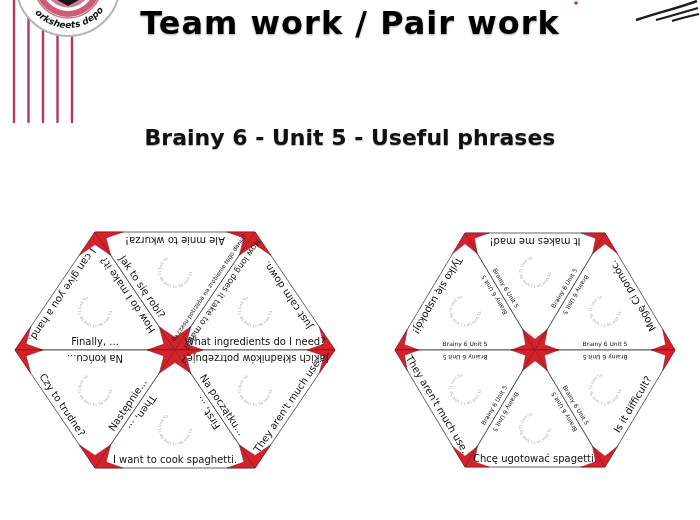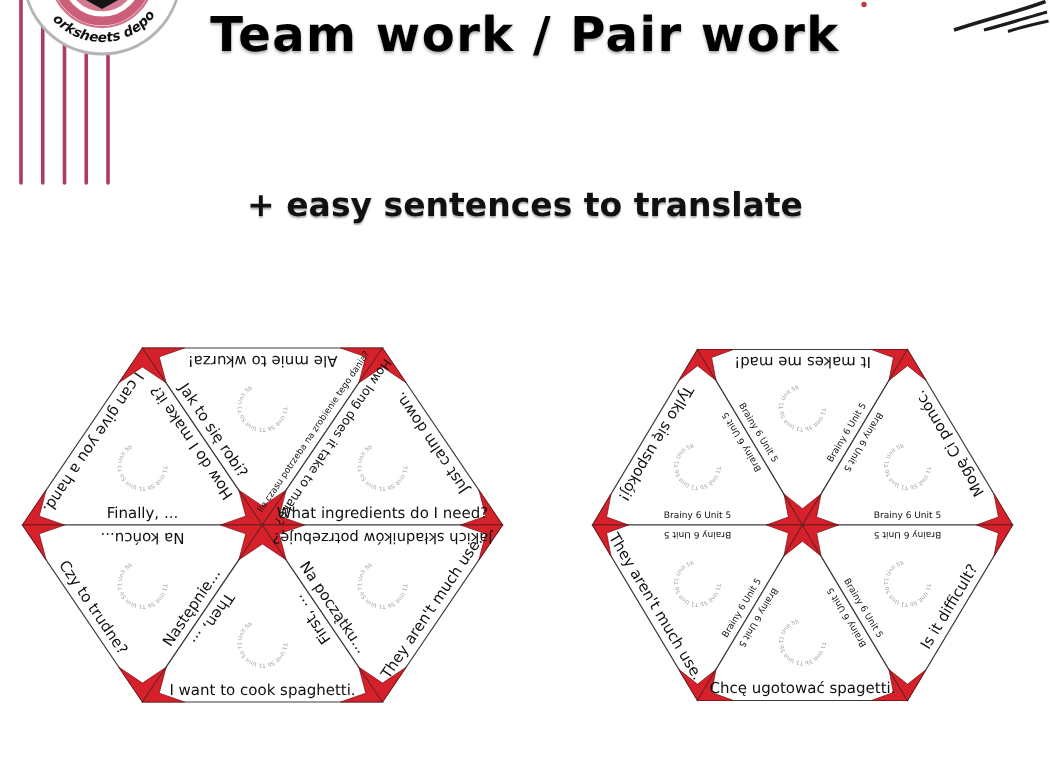--- a/index.html
+++ b/index.html
@@ -184,17 +184,17 @@
           <text x="605" y="354.5" text-anchor="middle" font-size="6.0" fill="#101010" transform="rotate(180.0 605 354.5)">Brainy 6 Unit 5</text>
           <text x="573.9310558932772" y="406.3098402880313" text-anchor="middle" font-size="6.0" fill="#101010" transform="rotate(59.1 573.9310558932772 406.3098402880313)">Brainy 6 Unit 5</text>
           <text x="635.6321601185809" y="406.06648920892366" text-anchor="middle" font-size="10.0" fill="#101010" transform="rotate(300.9 635.6321601185809 406.06648920892366)">Is it difficult?</text>
         </g>
       </g>
     </svg>
 
   <div class="title">Team work / Pair work</div>
 
   <div class="subtitle">
-    <div>+ easy sentences to translate</div>
+    <div>Brainy 6 - Unit 5 - Useful phrases</div>
   </div>
 
   <div class="footer">Trimino</div>
 </div>
 
 </body></html>

